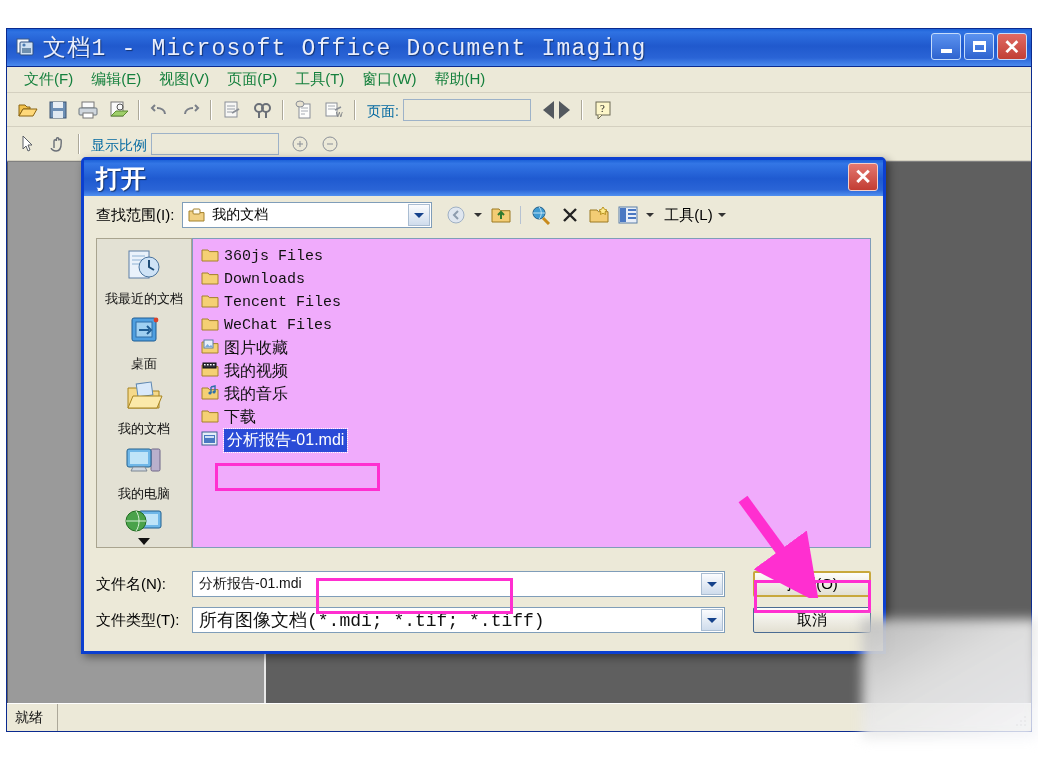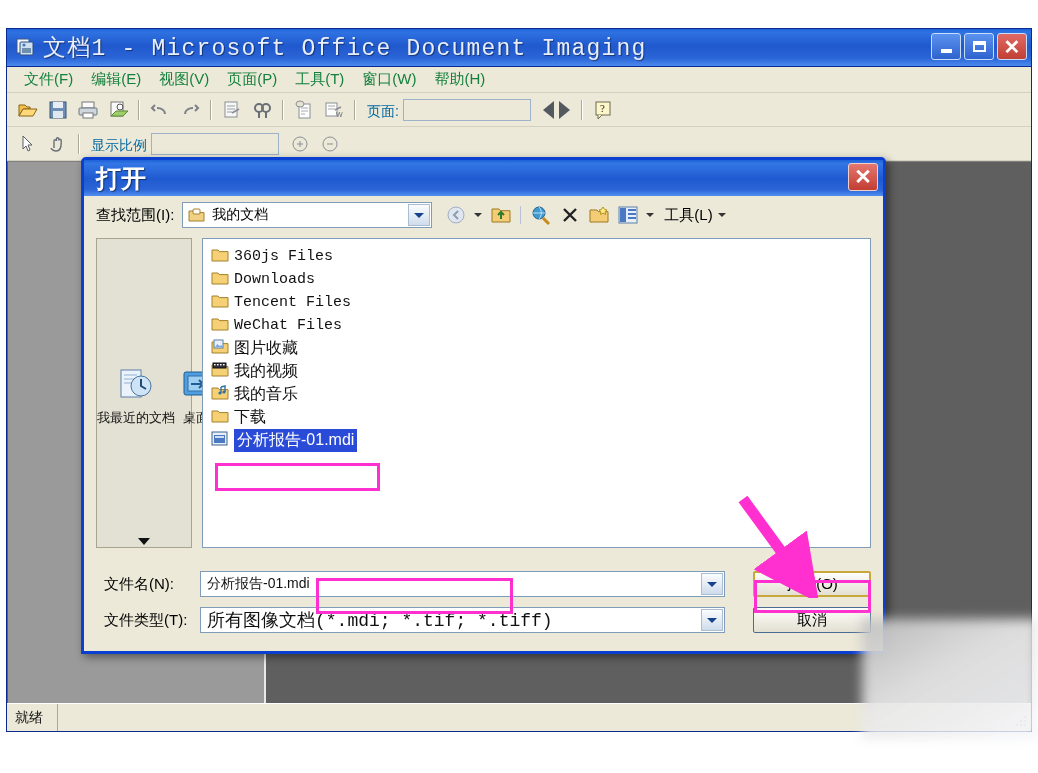--- a/index.html
+++ b/index.html
@@ -208,43 +208,43 @@
   
   #dlg-body {
     position: absolute;
     left: 12px; right: 12px; top: 78px; height: 310px;
     display: flex;
   }
   #places-bar {
     width: 96px; height: 100%;
     background: #e3e1d4;
     border: 1px solid #a9a48f;
-    display: flex; flex-direction: row; align-items: center;
+    display: flex; flex-direction: column; align-items: center;
     padding-top: 6px;
     position: relative;
   }
   .place {
     width: 92px;
     display: flex; flex-direction: column; align-items: center;
     padding: 3px 0 2px;
     cursor: pointer;
   }
   .place-label { font-size: 13px; color: #111; margin-top: 2px; text-align:center; white-space:nowrap; }
   #places-more {
     position: absolute; bottom: 2px; left: 0; right: 0;
     display: flex; justify-content: center; cursor: pointer;
   }
   .caret-dn-black {
     width: 0; height: 0;
     border-left: 6px solid transparent; border-right: 6px solid transparent;
     border-top: 7px solid #111;
   }
   #file-list {
-    flex: 1; margin-left: 10px;
-    background: #ffffff;
+    flex: 1; margin-left: 0;
+    background: #f0abfc;
     border: 1px solid #7f9db9;
     padding: 6px 0 0 4px;
     overflow: hidden;
     position: relative;
   }
   .file-row {
     height: 23px;
     display: flex; align-items: center;
     padding-left: 4px;
     cursor: default;
@@ -256,21 +256,21 @@
   }
   .file-row.selected .file-name {
     background: #2a4bd7; color: #fff;
     outline: 1px dotted #fff; padding: 1px 3px;
   }
   .file-row.cjk .file-name { font-family: "Liberation Sans", sans-serif; font-size: 16px; }
 
   
   #dlg-bottom { position: absolute; left: 12px; right: 12px; bottom: 10px; }
   .field-row { display: flex; align-items: center; height: 30px; margin-bottom: 6px; }
-  .field-label { width: 96px; font-size: 15px; white-space: nowrap; margin-left: 8px; }
+  .field-label { width: 96px; font-size: 15px; white-space: nowrap; }
   .field-box {
     flex: 1; height: 26px;
     border: 1px solid #7f9db9; background: #fff;
     display: flex; align-items: center; position: relative;
     padding-left: 6px;
   }
   .field-value { font-size: 14px; color: #111; }
   .field-box.filetype .field-value { font-family: "Liberation Mono", monospace; font-size: 18px; }
   .dlg-btn {
     width: 118px; height: 26px; margin-left: 28px;

